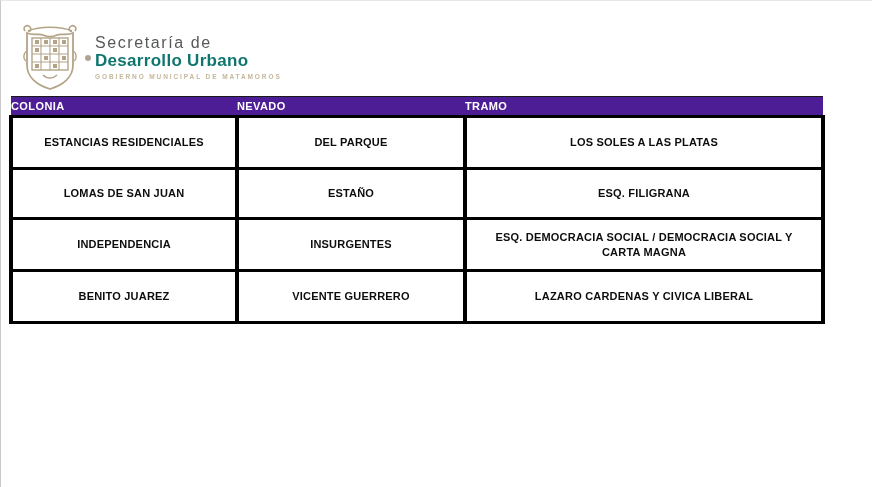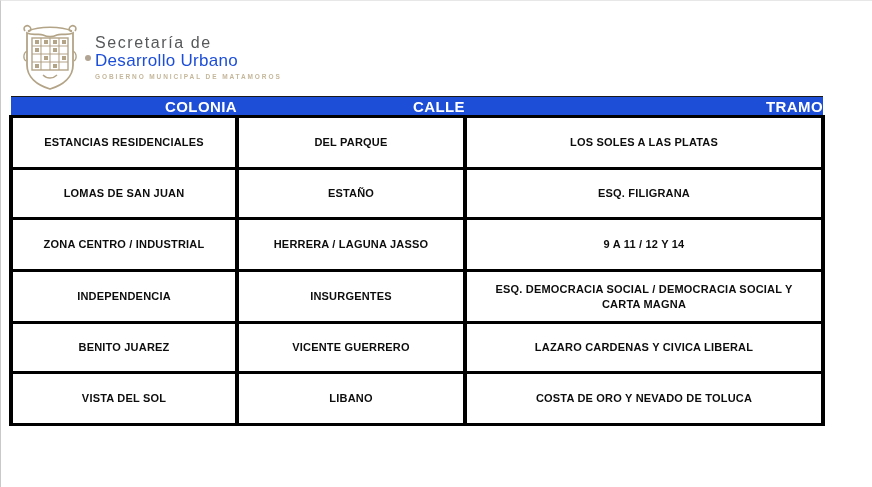--- a/index.html
+++ b/index.html
@@ -22,46 +22,46 @@
     width: 6px; height: 6px; border-radius: 50%;
     background: #b5a globalization;
     background: #b2a494;
   }
   .logo-text { position: absolute; left: 94px; top: 33px; }
   .agency-line1 {
     font-size: 16px; color: #57585a; letter-spacing: 1.6px; font-weight: 400;
     line-height: 1.15;
   }
   .agency-line2 {
-    font-size: 17px; color: #1d4ed8; font-weight: normal; letter-spacing: 0.3px;
+    font-size: 17px; color: #0f766e; font-weight: bold; letter-spacing: 0.3px;
     line-height: 1.1;
   }
   .tagline {
     margin-top: 2px;
     font-size: 6.5px; color: #c5b79b; letter-spacing: 1.9px; font-weight: bold;
   }
 
   
   .street-table-wrap { position: absolute; top: 95px; left: 8px; width: 812px; }
   table.street-table {
     width: 812px;
     border-collapse: collapse;
     table-layout: fixed;
   }
   table.street-table th {
-    background: #1d4ed8;
+    background: #4c1d95;
     color: #ffffff;
-    font-size: 15px;
+    font-size: 11px;
     font-weight: bold;
     letter-spacing: 0.4px;
     height: 20px;
     border: none;
     border-top: 1px solid #1a1a1a;
     border-bottom: 3px solid #000000;
-    text-align: right;
+    text-align: left;
     vertical-align: middle;
   }
   table.street-table td {
     background: #ffffff;
     color: #0d0d0d;
     font-size: 11px;
     font-weight: bold;
     letter-spacing: 0.2px;
     text-align: center;
     vertical-align: middle;
@@ -127,50 +127,40 @@
 <div class="street-table-wrap">
   <table class="street-table">
     <colgroup>
       <col style="width:226px">
       <col style="width:228px">
       <col style="width:358px">
     </colgroup>
     <thead>
       <tr id="head-row">
           <th>COLONIA</th>
-          <th>CALLE</th>
+          <th>NEVADO</th>
           <th>TRAMO</th>
         </tr>
     </thead>
     <tbody id="table-body">
         <tr>
           <td>ESTANCIAS RESIDENCIALES</td>
           <td>DEL PARQUE</td>
           <td>LOS SOLES A LAS PLATAS</td>
         </tr>
         <tr>
           <td>LOMAS DE SAN JUAN</td>
           <td>ESTAÑO</td>
           <td>ESQ. FILIGRANA</td>
         </tr>
         <tr>
-          <td>ZONA CENTRO / INDUSTRIAL</td>
-          <td>HERRERA / LAGUNA JASSO</td>
-          <td>9 A 11 / 12 Y 14</td>
-        </tr>
-        <tr>
           <td>INDEPENDENCIA</td>
           <td>INSURGENTES</td>
           <td>ESQ. DEMOCRACIA SOCIAL / DEMOCRACIA SOCIAL Y CARTA MAGNA</td>
         </tr>
         <tr>
           <td>BENITO JUAREZ</td>
           <td>VICENTE GUERRERO</td>
           <td>LAZARO CARDENAS Y CIVICA LIBERAL</td>
         </tr>
-        <tr>
-          <td>VISTA DEL SOL</td>
-          <td>LIBANO</td>
-          <td>COSTA DE ORO Y NEVADO DE TOLUCA</td>
-        </tr>
       </tbody>
   </table>
 </div>
 
 </body></html>

